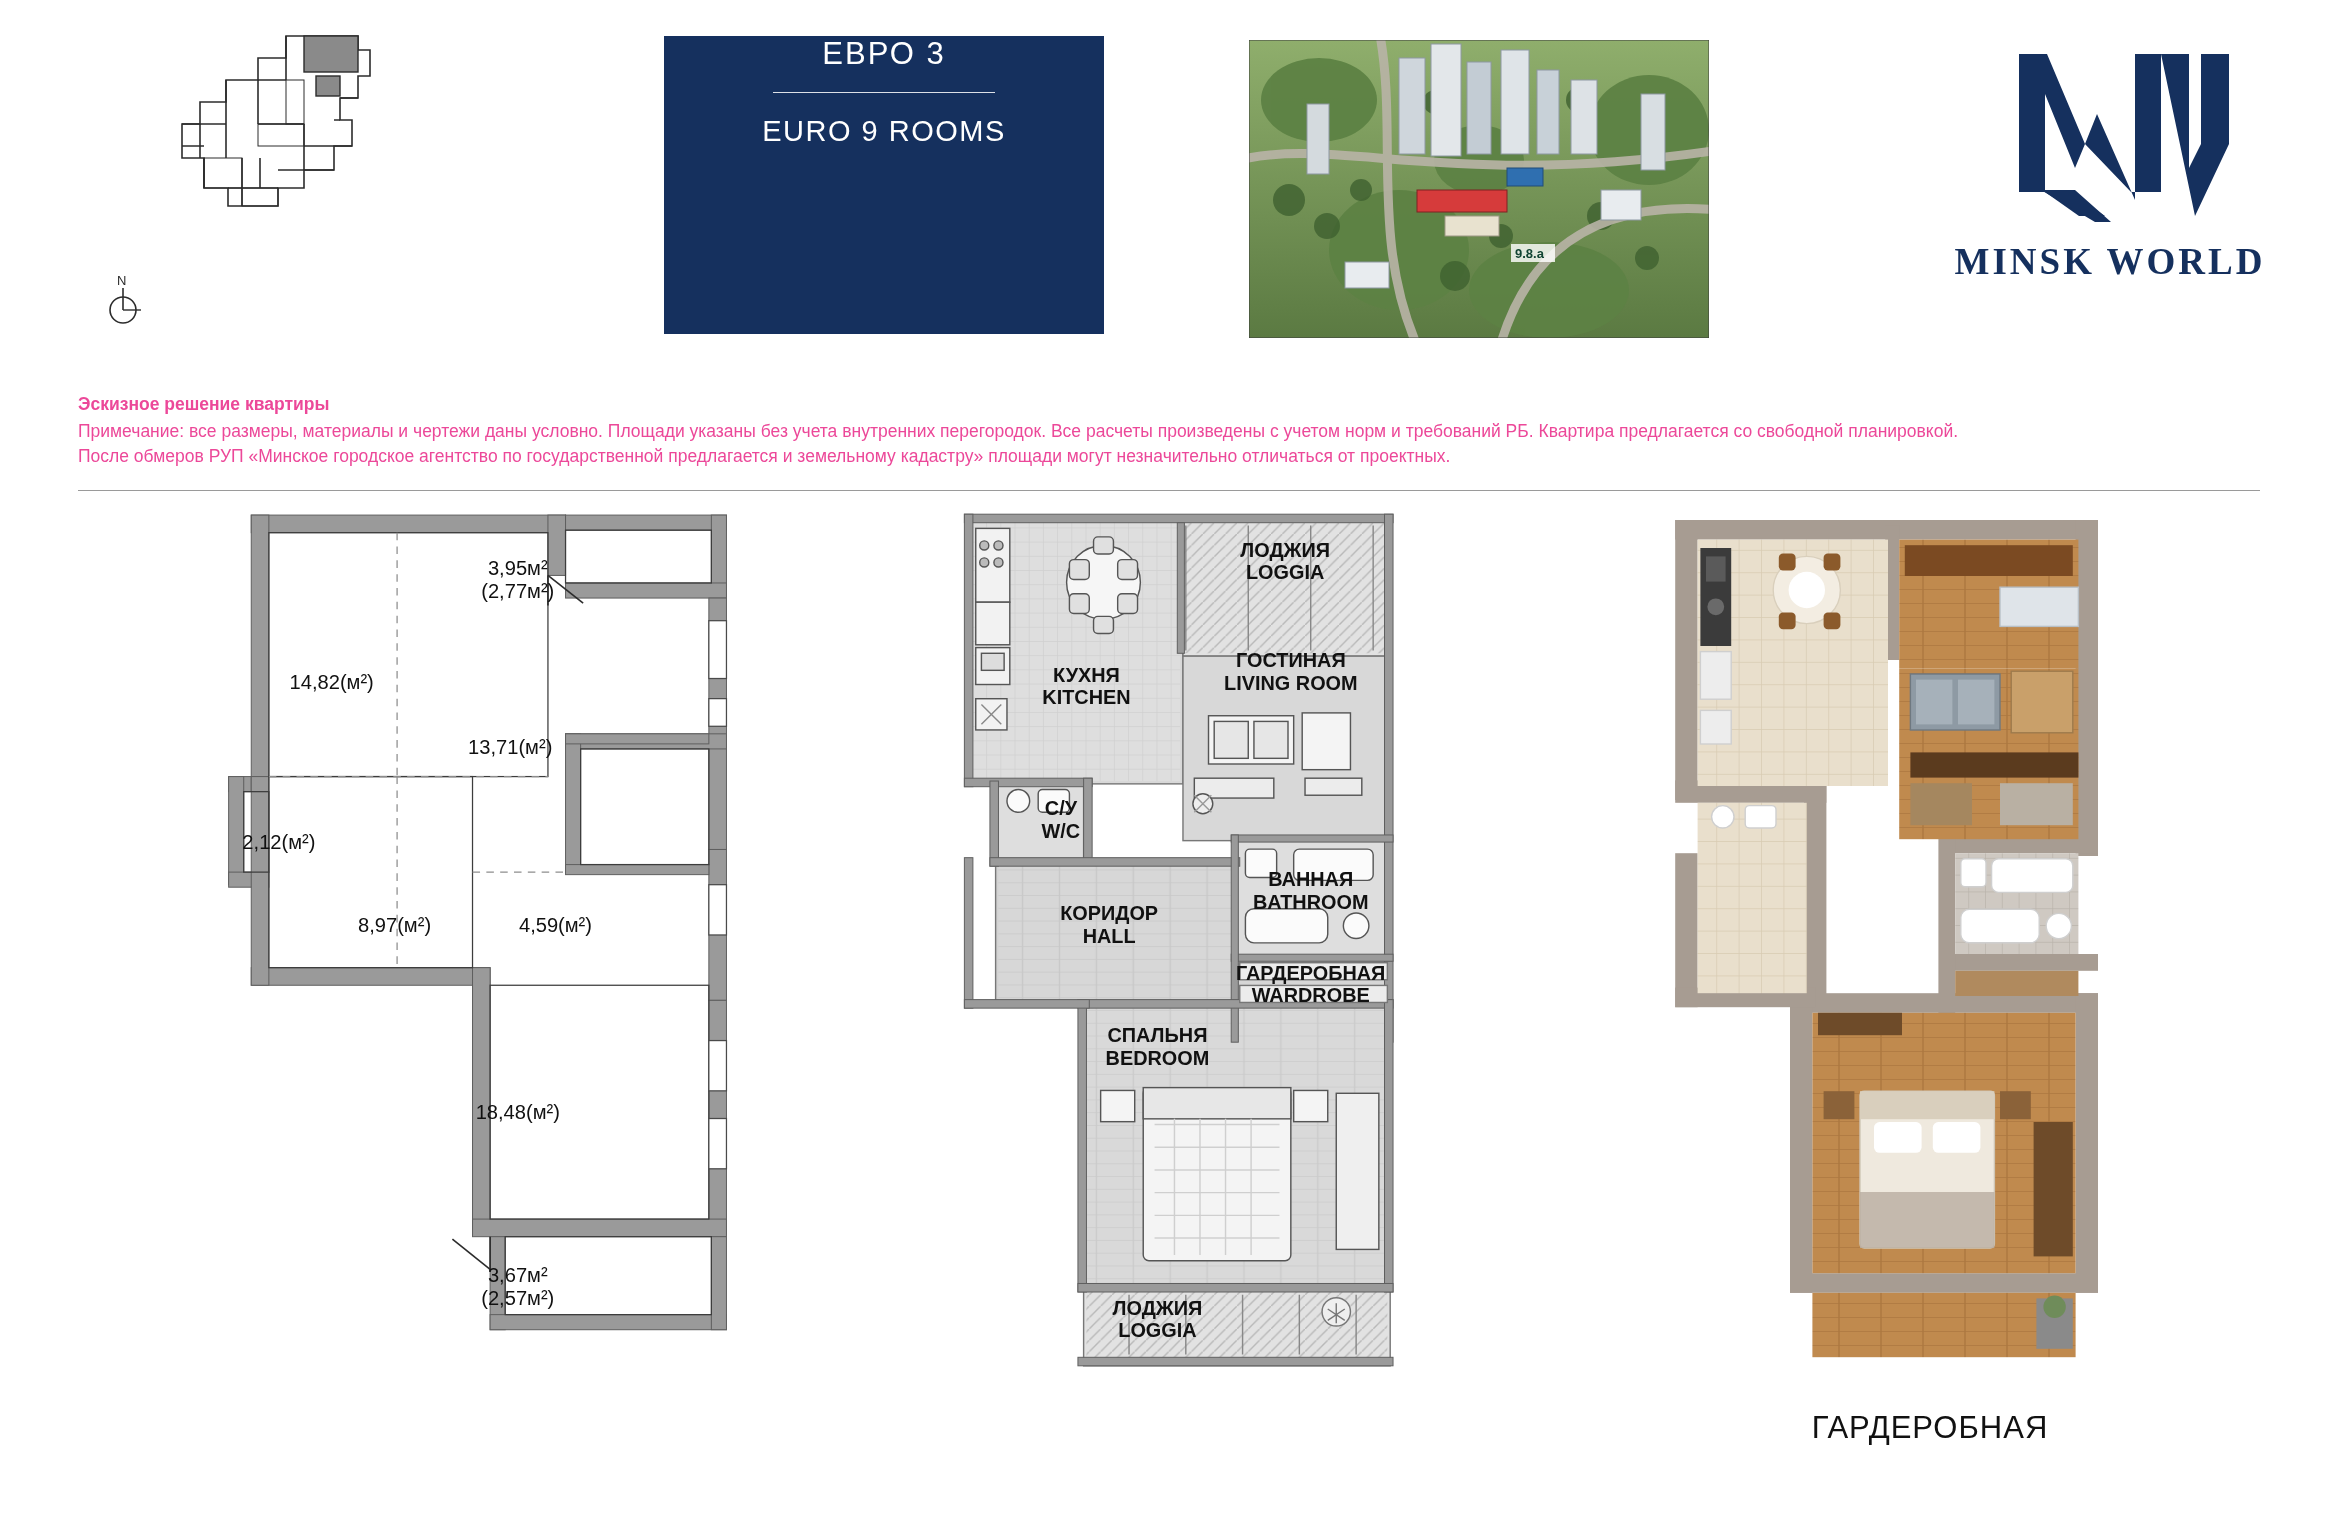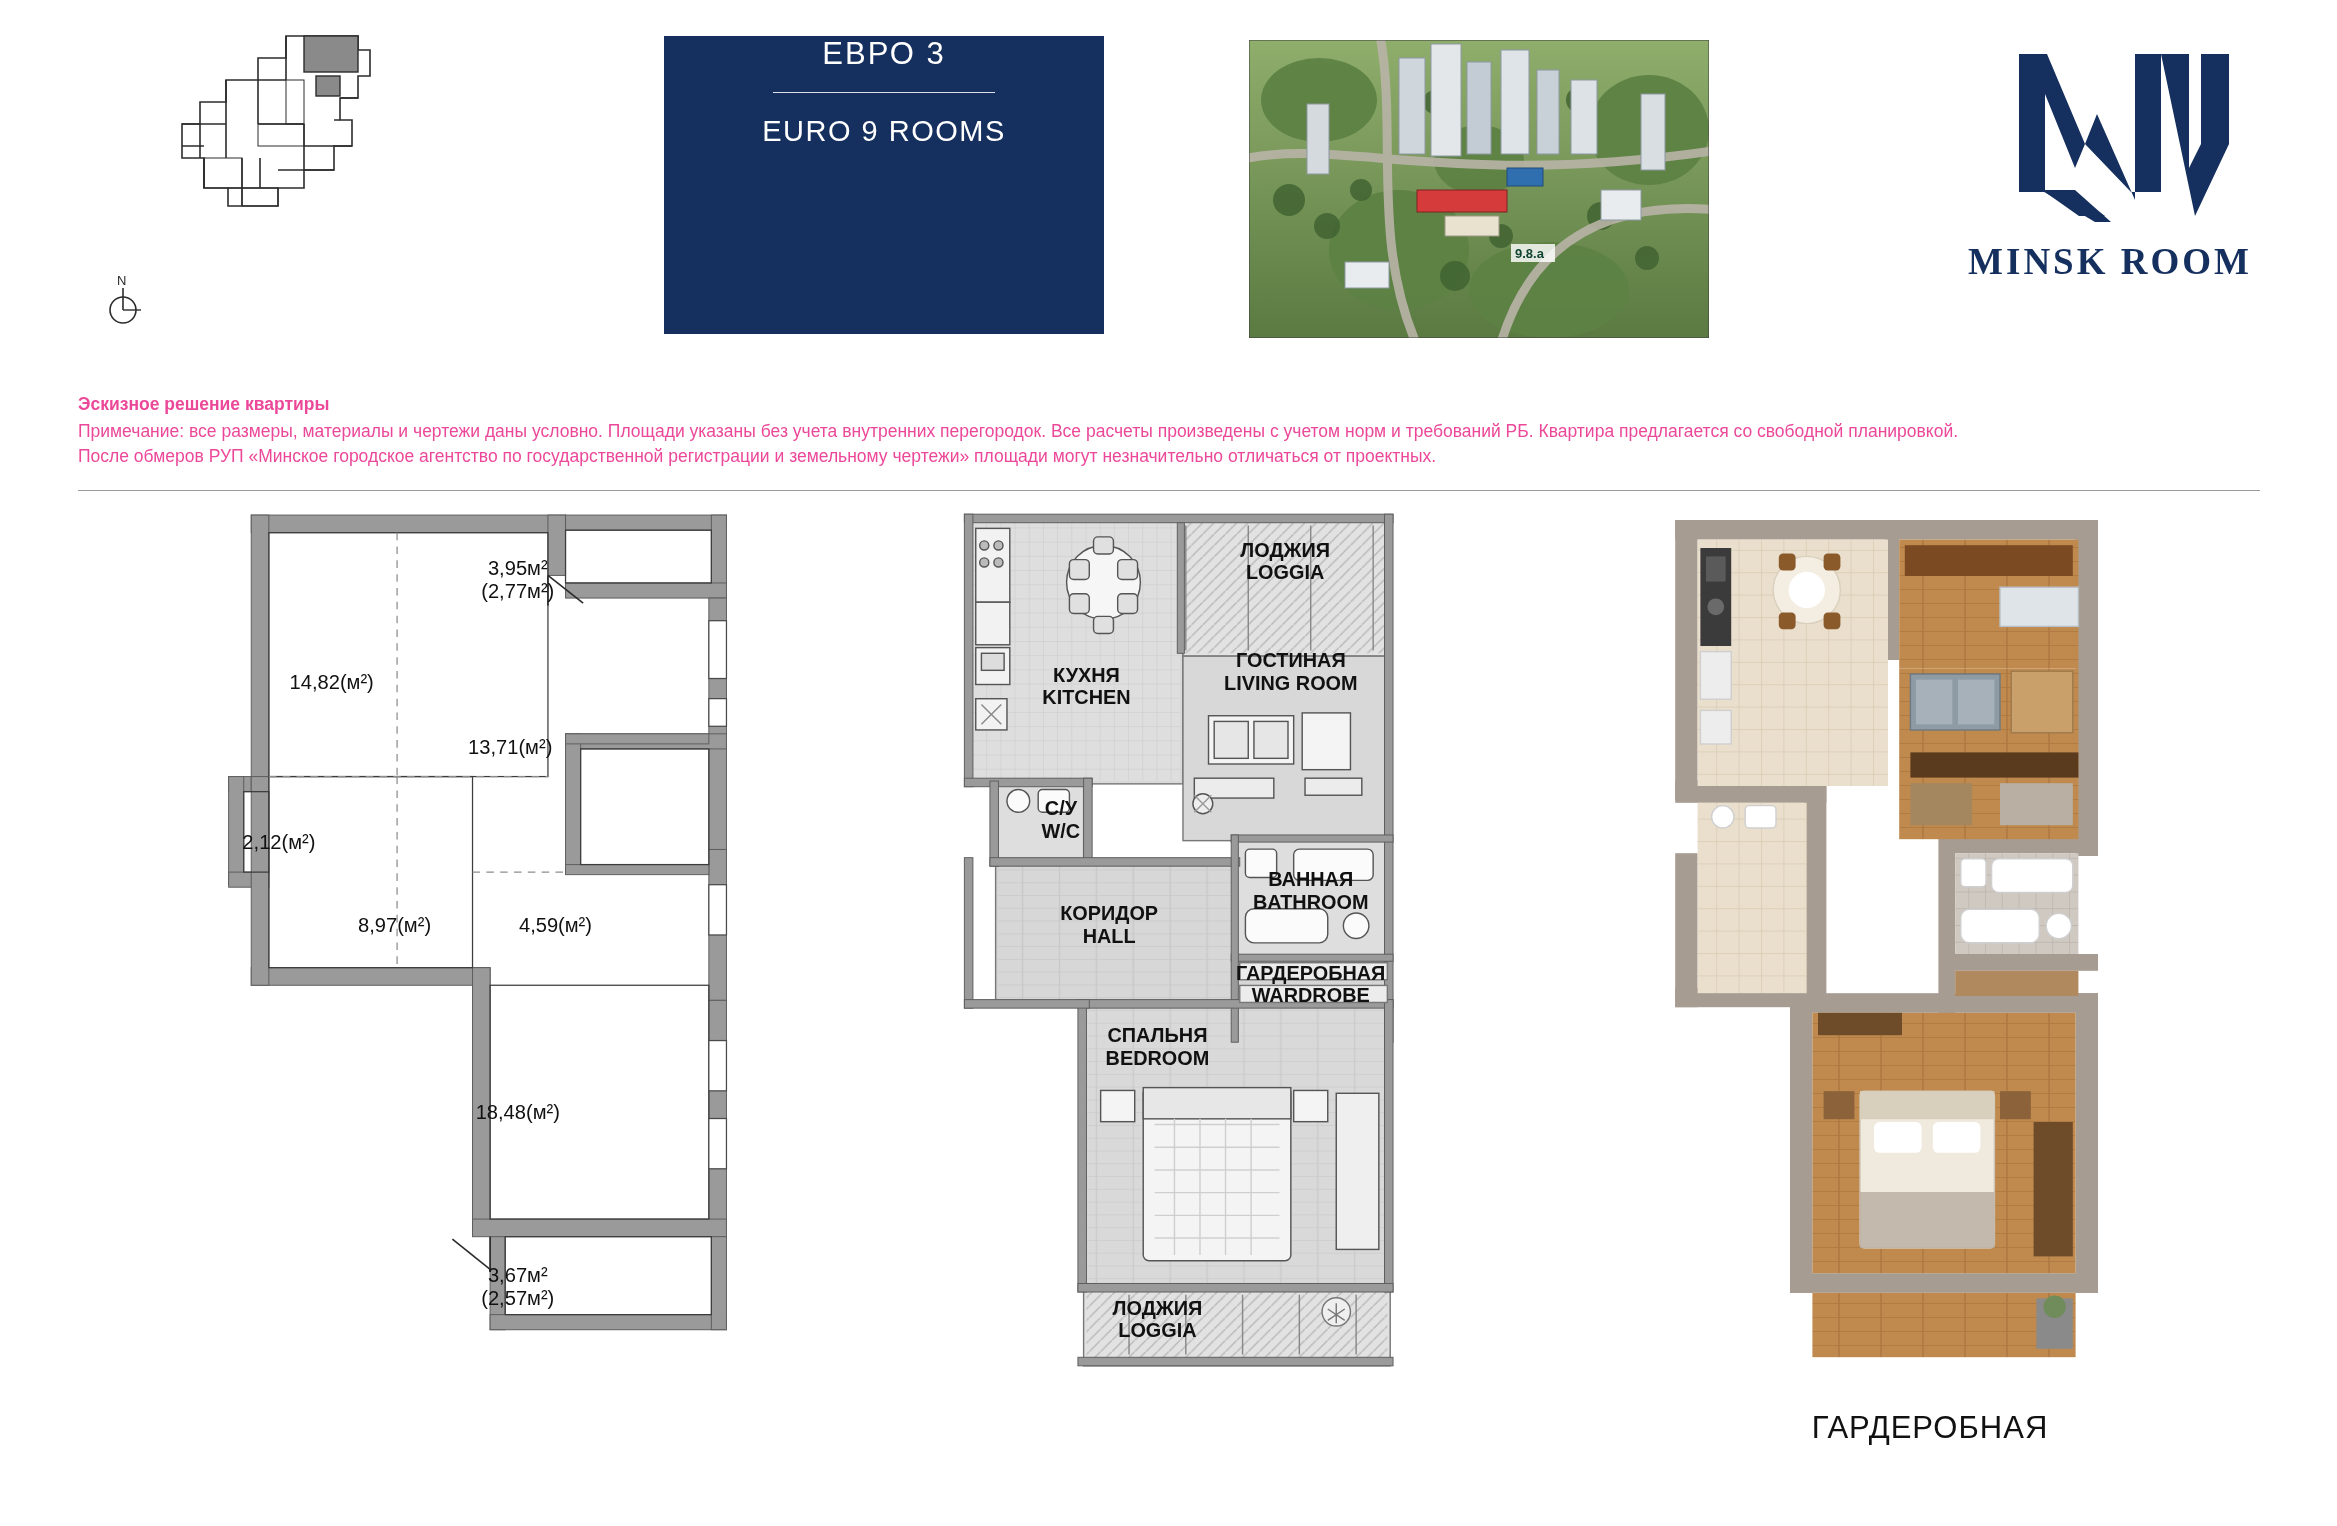--- a/index.html
+++ b/index.html
@@ -268,28 +268,28 @@
       <g fill="#15305e">
         <polygon points="74,14 102,14 140,104 130,128 100,54 100,152 74,152"></polygon>
         <polygon points="140,104 152,74 190,160 190,14 216,14 216,152 186,152"></polygon>
         <polygon points="216,14 244,14 244,128 256,104 256,14 284,14 284,104 250,176"></polygon>
         <polygon points="100,152 126,152 160,176 134,176"></polygon>
       </g>
       <g fill="#15305e">
         <polygon points="96,150 130,150 166,182 150,182"></polygon>
       </g>
     </svg>
-    <div class="logo-text">MINSK ROOM</div>
+    <div class="logo-text">MINSK WORLD</div>
   </div>
 </div>
 
 <div class="note">
   <div class="note-title">Эскизное решение квартиры</div>
   <span class="note-line">Примечание: все размеры, материалы и чертежи даны условно. Площади указаны без учета внутренних перегородок. Все расчеты произведены с учетом норм и требований РБ. Квартира предлагается со свободной планировкой.</span>
-  <span class="note-line">После обмеров РУП «Минское городское агентство по государственной регистрации и земельному чертежи» площади могут незначительно отличаться от проектных.</span>
+  <span class="note-line">После обмеров РУП «Минское городское агентство по государственной предлагается и земельному кадастру» площади могут незначительно отличаться от проектных.</span>
 </div>
 <div class="divider"></div>
 
 <div class="panel" id="panel-arch">
   <svg width="700" height="880" viewBox="0 0 460 700">
     <g stroke="#6f6f6f" stroke-width="1">
 
       <path d="M60 12 H300 V60 H318 V12 H430 V120 H418 V300 H430 V400 H300 V620 H418 V700 H300 V660 H160 V640
                H60 V420 H40 V330 H60 V230 H40 V180 H60 Z" fill="none" stroke="none"></path>
 

